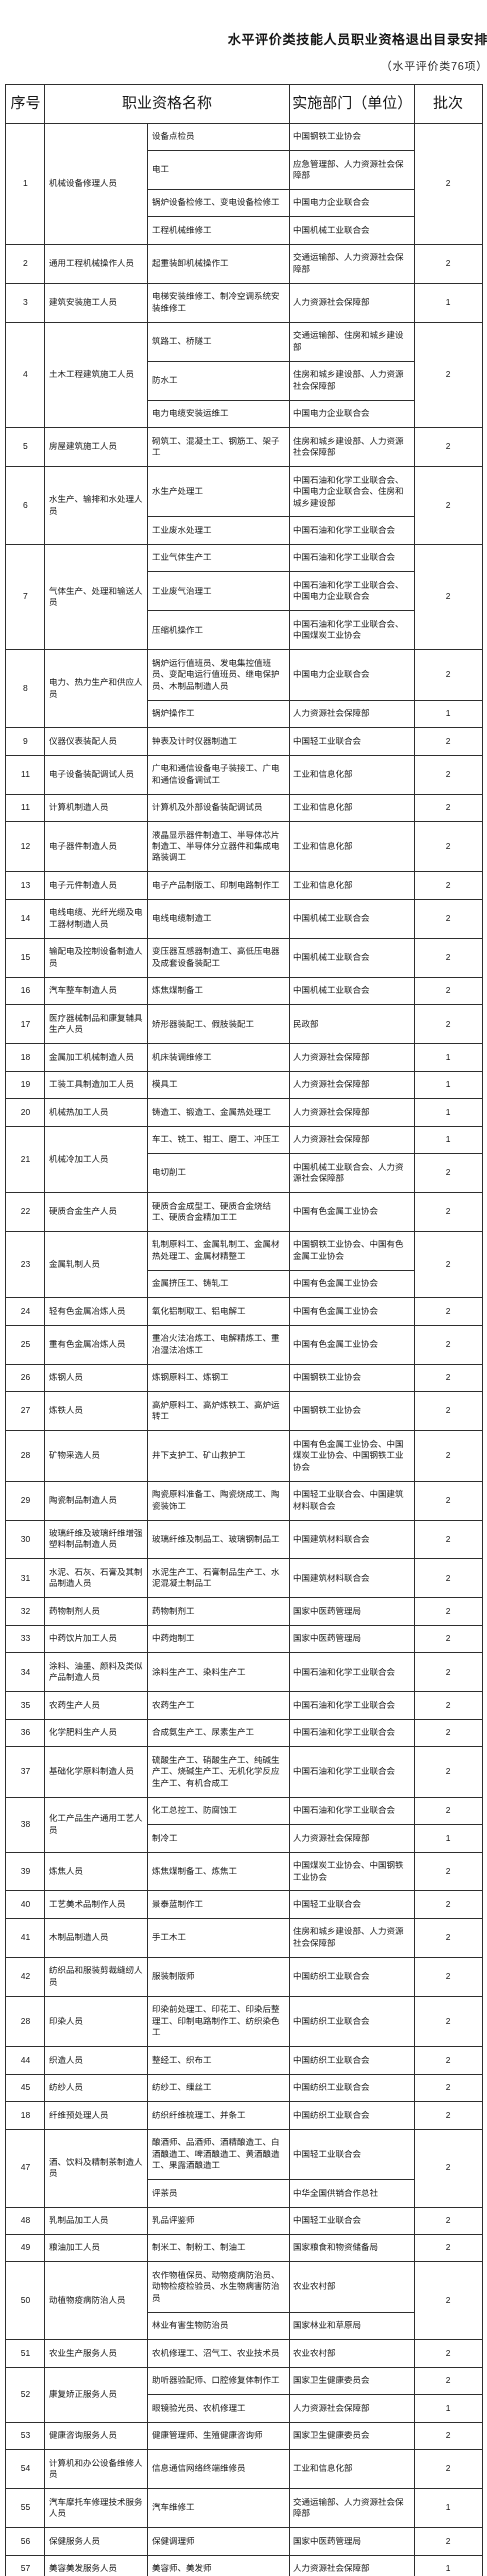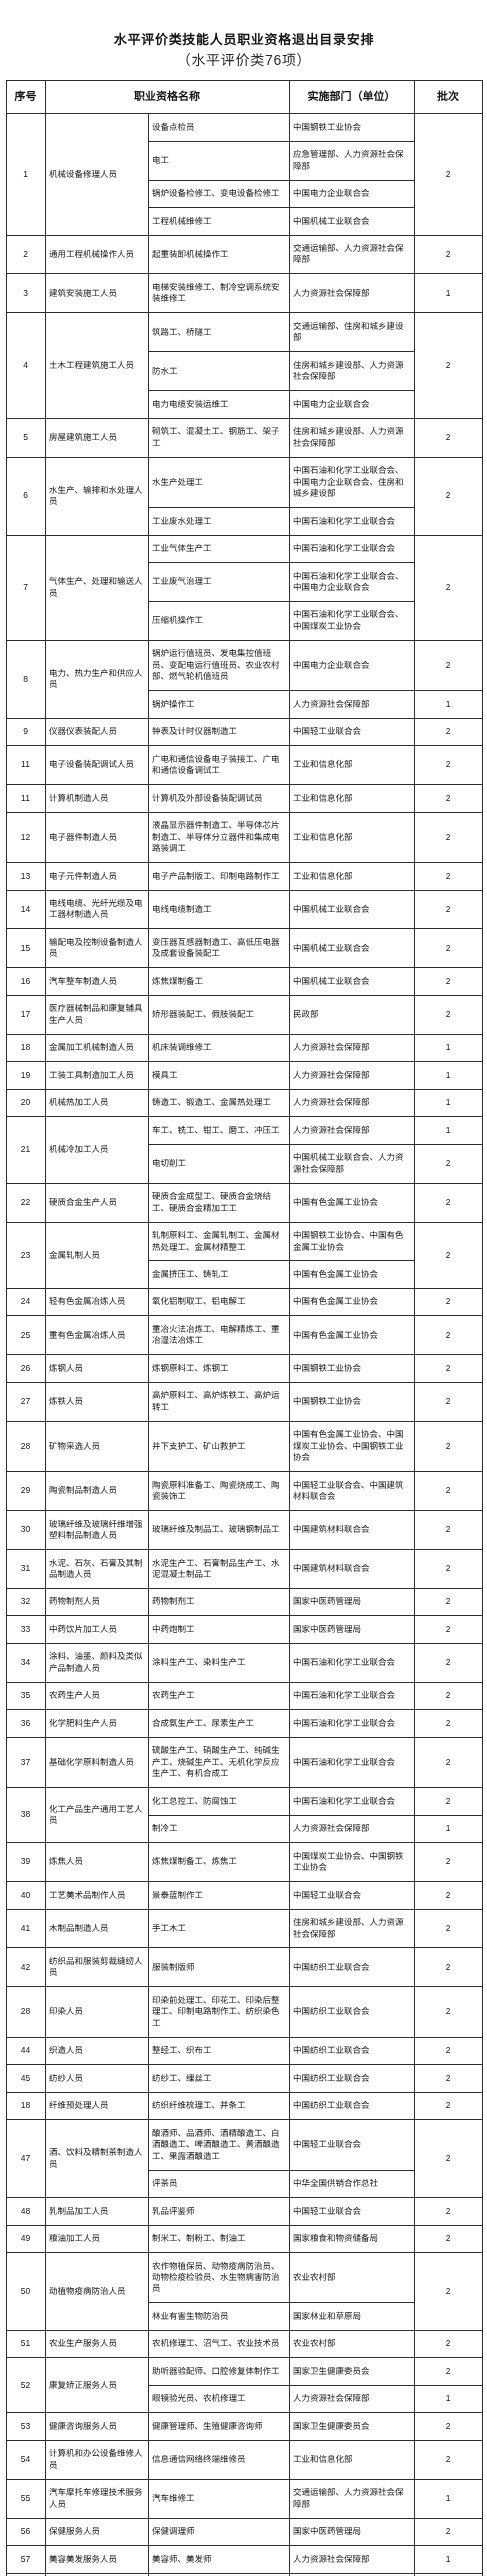--- a/index.html
+++ b/index.html
@@ -9,33 +9,33 @@
     color: #111111;
     font-family: "Liberation Sans", "DejaVu Sans", sans-serif;
   }
   .page {
     width: 488px;
     margin: 0 auto;
     background: #ffffff;
   }
   .title-block {
     padding-top: 31px;
-    text-align: center;
+    text-align: right;
   }
   .doc-title {
     font-size: 13px;
     font-weight: bold;
     letter-spacing: 0.7px;
     line-height: 1.35;
     color: #141414;
   }
   .doc-subtitle {
-    font-size: 14px;
+    font-size: 11px;
     font-weight: normal;
-    margin-top: 0;
+    margin-top: 8px;
     color: #2a2a2a;
     letter-spacing: 0.7px;
   }
   table.qual-table {
     width: 475px;
     margin: 11px auto 19px auto;
     border-collapse: collapse;
     table-layout: fixed;
   }
   .qual-table col.c-no       { width: 39px;  }
@@ -46,24 +46,24 @@
   .qual-table th,
   .qual-table td {
     border: 0.7px solid #2e2e2e;
     font-size: 8.5px;
     line-height: 1.35;
     vertical-align: middle;
     word-break: break-all;
     color: #161616;
   }
   .qual-table th {
-    font-weight: bold;
+    font-weight: normal;
     text-align: center;
     padding: 8.9px 2.7px;
-    font-size: 11px;
+    font-size: 15px;
   }
   .qual-table td { padding: 7.5px 3.4px; }
   td.cell-no    { text-align: center; }
   td.cell-batch { text-align: center; }
   td.cell-category, td.cell-name, td.cell-dept { text-align: left; }
 </style>
 </head>
 <body>
 
 <div class="page">
@@ -166,21 +166,21 @@
           <td class="cell-name">工业废气治理工</td>
           <td class="cell-dept">中国石油和化学工业联合会、中国电力企业联合会</td>
         </tr>
         <tr>
           <td class="cell-name">压缩机操作工</td>
           <td class="cell-dept">中国石油和化学工业联合会、中国煤炭工业协会</td>
         </tr>
         <tr>
           <td class="cell-no" rowspan="2">8</td>
           <td class="cell-category" rowspan="2">电力、热力生产和供应人员</td>
-          <td class="cell-name">锅炉运行值班员、发电集控值班员、变配电运行值班员、农业农村部、燃气轮机值班员</td>
+          <td class="cell-name">锅炉运行值班员、发电集控值班员、变配电运行值班员、继电保护员、木制品制造人员</td>
           <td class="cell-dept">中国电力企业联合会</td>
           <td class="cell-batch">2</td>
         </tr>
         <tr>
           <td class="cell-name">锅炉操作工</td>
           <td class="cell-dept">人力资源社会保障部</td>
           <td class="cell-batch">1</td>
         </tr>
         <tr>
           <td class="cell-no">9</td>

